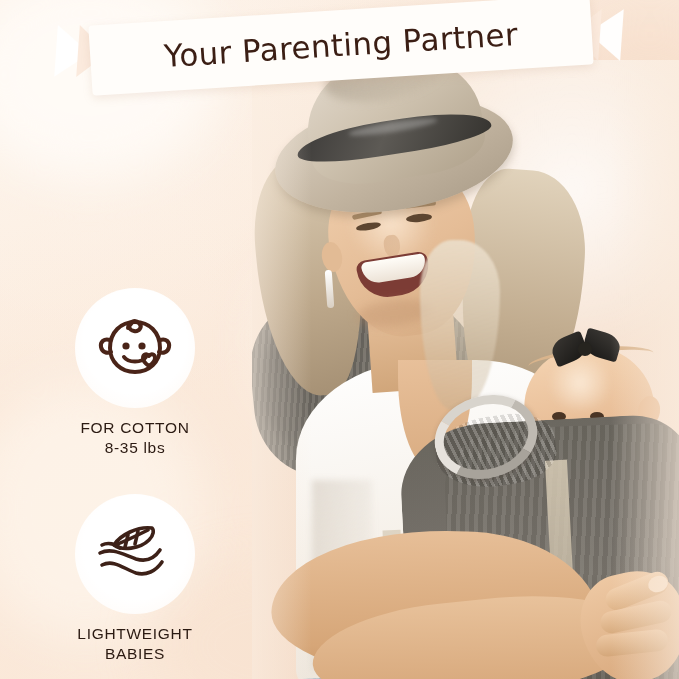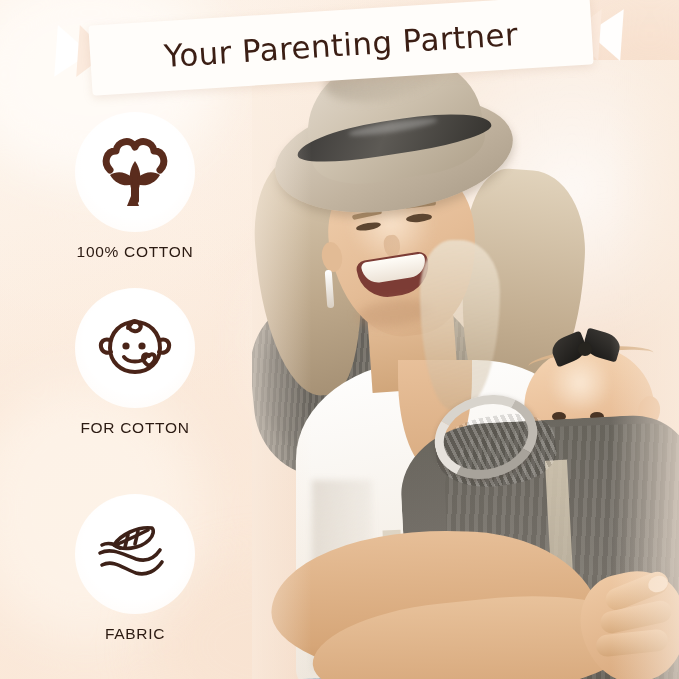--- a/index.html
+++ b/index.html
@@ -298,72 +298,55 @@
 
   <div class="banner-wrap">
     <div class="banner-tail tail-l"></div>
     <div class="banner-tail tail-l2"></div>
     <div class="banner-tail tail-r"></div>
     <div class="banner-tail tail-r2"></div>
     <div class="banner"></div>
     <div class="banner-title">Your Parenting Partner</div>
   </div>
 
-  <div class="feature f1">
-    <div class="badge">
-      <svg width="78" height="78" viewBox="0 0 78 78">
-        <g fill="none" stroke="#5a2c1d" stroke-width="7" stroke-linecap="round" stroke-linejoin="round">
-          <path d="M14 37 C7 30 10 18 20 18 C21 8 35 5 39 14 C43 5 57 8 58 18 C68 18 71 30 64 37"></path>
-        </g>
-        <g fill="#5a2c1d">
-          <path d="M39 28 C33 36 32 48 36 58 L42 58 C46 48 45 36 39 28 Z"></path>
-          <path d="M36 44 C28 38 20 38 14 42 C20 52 30 54 37 51 Z"></path>
-          <path d="M42 44 C50 38 58 38 64 42 C58 52 48 54 41 51 Z"></path>
-          <rect x="35" y="50" width="8" height="20" rx="2"></rect>
-          <path d="M35 63 L31 73 L43 73 L39 63 Z"></path>
-        </g>
-      </svg>
-    </div>
-    <div class="flabel">
-      <span>100% COTTON</span>
-    </div>
-  </div>
 
   <div class="feature f2">
     <div class="badge">
       <svg width="80" height="70" viewBox="0 0 80 70">
         <g fill="none" stroke="#4a2418" stroke-width="4" stroke-linecap="round" stroke-linejoin="round">
           <path d="M15 35 C15 19 26 9 40 9 C54 9 65 19 65 35 C65 49 54 59 40 59 C26 59 15 49 15 35 Z"></path>
           <path d="M15 27 C9 25 5 29 6 34 C7 39 12 41 16 39"></path>
           <path d="M65 27 C71 25 75 29 74 34 C73 39 68 41 64 39"></path>
           <path d="M33 15 C33 9 40 6 44 10 C48 14 44 19 39 18 C34 17 33 13 36 11"></path>
           <path d="M29 44 C33 50 47 50 51 44"></path>
           <path d="M54 43 C52 40 48 41 48 45 C48 49 54 53 54 53 C54 53 60 49 60 45 C60 41 56 40 54 43 Z"></path>
         </g>
         <circle cx="31" cy="33" r="3.6" fill="#4a2418"></circle>
         <circle cx="47" cy="33" r="3.6" fill="#4a2418"></circle>
       </svg>
     </div>
     <div class="flabel">
       <span>FOR COTTON</span>
+      <span class="l2">8-35 lbs</span>
     </div>
   </div>
 
   <div class="feature f3">
     <div class="badge">
       <svg width="82" height="66" viewBox="0 0 82 66">
         <g fill="none" stroke="#3d2118" stroke-width="3.6" stroke-linecap="round" stroke-linejoin="round">
           <path d="M58 7 C44 5 26 14 20 24 C28 30 46 28 55 19 C60 14 60 9 58 7 Z"></path>
           <path d="M54 9 C44 14 32 20 21 24"></path>
           <path d="M34 14 C33 18 32 22 31 26"></path>
           <path d="M44 10 C43 15 42 19 41 23"></path>
           <path d="M8 24 C14 21 22 23 26 27"></path>
           <path d="M6 32 C18 26 30 34 42 38 C52 41 60 38 66 29"></path>
           <path d="M8 44 C20 38 30 48 42 52 C52 55 62 50 68 41"></path>
         </g>
       </svg>
     </div>
     <div class="flabel">
-      <span class="l2">FABRIC</span>
+      <span>LIGHTWEIGHT</span>
+      <span class="l2">BABIES</span>
     </div>
   </div>
 
 </div>
 
 </body></html>

